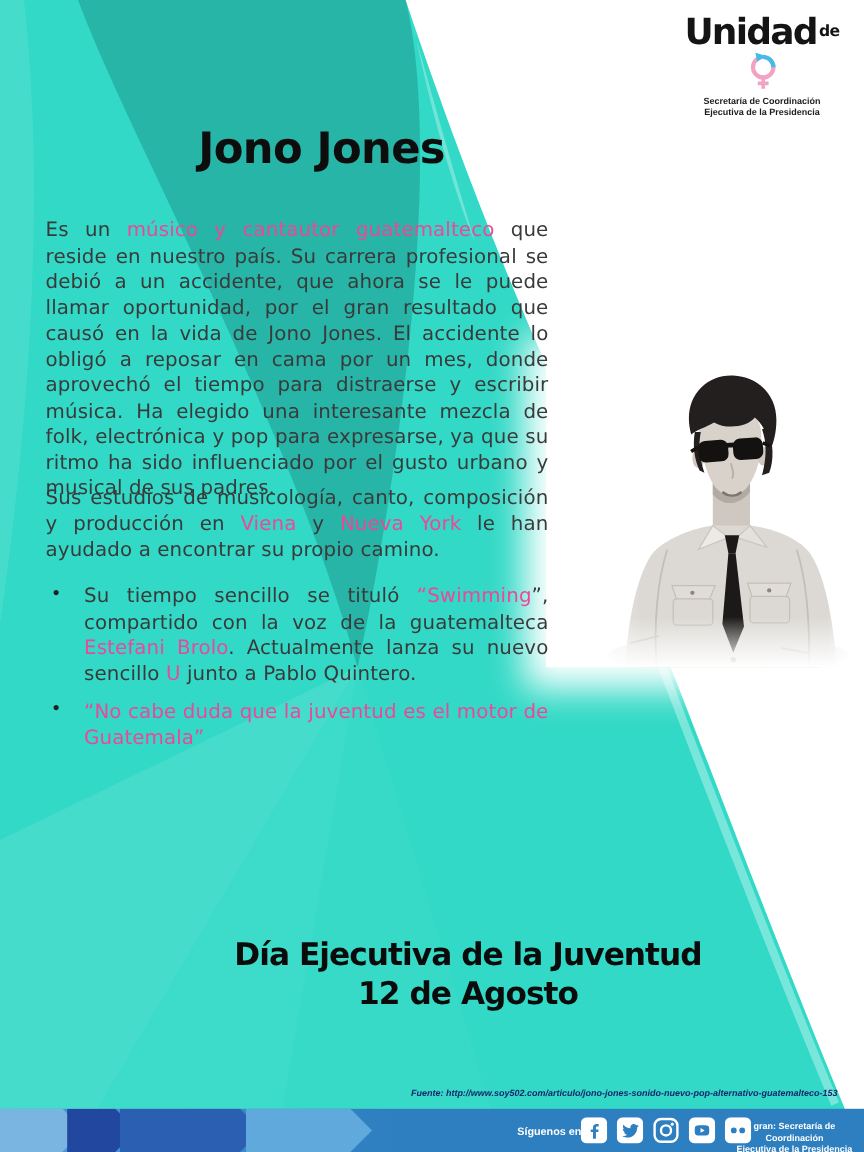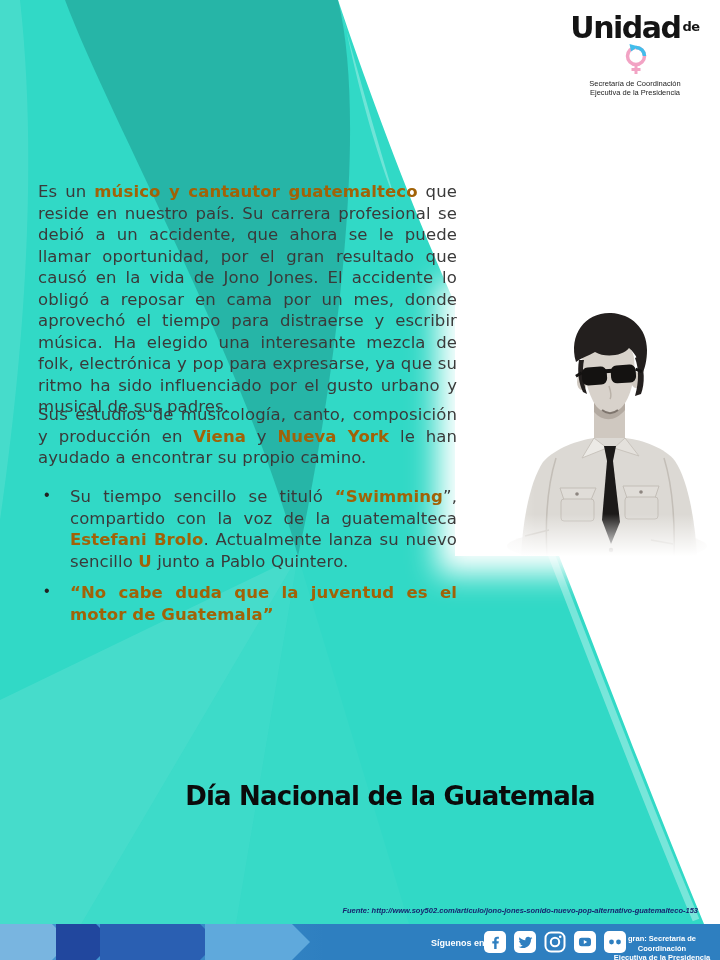--- a/index.html
+++ b/index.html
@@ -4,28 +4,28 @@
 <style>
   html,body{margin:0;padding:0;background:#888;}
   .page{position:relative;width:720px;height:960px;background:#fff;overflow:hidden;
         font-family:"Liberation Sans",sans-serif;margin:0 auto;}
   .bg{position:absolute;left:0;top:0;z-index:0;}
   
   .logo{position:absolute;top:12px;right:8px;width:154px;text-align:center;color:#141414;z-index:3;}
   .logo-l1,.logo-l2{font-family:"DejaVu Sans",sans-serif;font-weight:800;font-size:30px;line-height:30px;letter-spacing:-1.5px;}
   .logo-de{font-size:13px;font-weight:800;letter-spacing:-0.5px;margin-left:2px;vertical-align:7px;}
   .logo-l2 svg{vertical-align:-5px;margin-left:1px;}
-  .logo-sub{margin-top:4px;font-size:7.5px;line-height:9px;font-weight:normal;color:#1c1c1c;text-align:center;}
+  .logo-sub{margin-top:4px;font-size:7.5px;line-height:9px;font-weight:bold;color:#1c1c1c;text-align:center;}
   
   .title{position:absolute;top:104px;left:128px;width:280px;margin:0;text-align:center;z-index:2;
          font-family:"DejaVu Sans",sans-serif;font-weight:800;font-size:36px;letter-spacing:-0.5px;color:#0d0d0d;}
   
   .body{position:absolute;left:38px;width:419px;margin:0;z-index:2;text-align:justify;
         font-family:"DejaVu Sans",sans-serif;font-size:16.5px;line-height:21.5px;color:#3a3a3a;letter-spacing:0.1px;}
-  .body .b{font-weight:bold;color:#a16207;}
+  .body .b{font-weight:normal;color:#ec4899;}
   .p1{top:181px;}
   .p2{top:404px;}
   .bullet{position:absolute;left:38px;width:419px;z-index:2;}
   .bullet .body{position:static;width:auto;padding-left:32px;}
   .bullet .marker{position:absolute;left:6px;top:0;font-size:16px;color:#222;}
   .b1{top:486px;}
   .b2{top:582px;}
   .b2 .body{}
   
   .photo{position:absolute;left:455px;top:298px;width:265px;height:258px;z-index:1;background:#fff;
@@ -78,20 +78,21 @@
         <path d="M12,4.5 a8.5,8.5 0 0 1 8.5,8.5" fill="none" stroke="#41bdeb" stroke-width="3.5"></path>
         <polygon points="5.5,1 14.5,3.5 7,8.5" fill="#41bdeb"></polygon>
         <path d="M12,21.5 V31 M7.5,26.5 h9" stroke="#f2a3c4" stroke-width="3"></path>
       </svg></div>
     <div class="logo-sub">
       <div>Secretaría de Coordinación</div>
       <div>Ejecutiva de la Presidencia</div>
     </div>
   </div>
 
+  <h1 class="title">Jono Jones</h1>
 
   <p class="body p1"><span>Es un </span><span class="b">músico y cantautor guatemalteco</span><span> que reside en nuestro país. Su carrera profesional se debió a un accidente, que ahora se le puede llamar oportunidad, por el gran resultado que causó en la vida de Jono Jones.  El accidente lo obligó a reposar en cama por un mes, donde aprovechó el tiempo para distraerse y escribir música.  Ha elegido una interesante mezcla de folk, electrónica y pop para expresarse, ya que su ritmo ha sido influenciado por el gusto urbano y musical de sus padres.</span></p>
   <p class="body p2"><span>Sus estudios de musicología, canto, composición y producción en </span><span class="b">Viena</span><span> y </span><span class="b">Nueva York</span><span> le han ayudado a encontrar su propio camino.</span></p>
 
   <div class="bullet b1">
     <span class="marker">•</span>
     <p class="body"><span>Su tiempo sencillo se tituló </span><span class="b">“Swimming</span><span>”, compartido con la voz de la guatemalteca </span><span class="b">Estefani Brolo</span><span>.  Actualmente lanza su nuevo sencillo </span><span class="b">U</span><span> junto a Pablo Quintero.</span></p>
   </div>
   <div class="bullet b2">
     <span class="marker">•</span>
@@ -158,21 +159,22 @@
       <circle cx="186" cy="194" r="1.8" fill="#8d8680"></circle>
       <circle cx="156" cy="252" r="2.2" fill="#7d766f"></circle>
 
       <rect x="0" y="0" width="80" height="258" fill="url(#fadeL)"></rect>
       <rect x="235" y="0" width="30" height="258" fill="url(#fadeR)"></rect>
       <rect x="0" y="216" width="265" height="42" fill="url(#fadeB)"></rect>
     </svg>
   </div>
 
   <div class="event">
-    <div>Día Nacional de la Guatemala</div>
+    <div>Día Ejecutiva de la Juventud</div>
+    <div>12 de Agosto</div>
   </div>
 
   <div class="source">Fuente: http://www.soy502.com/articulo/jono-jones-sonido-nuevo-pop-alternativo-guatemalteco-153</div>
 
   <div class="footer">
     <svg class="chevrons" width="330" height="36" viewBox="0 0 330 36">
       <polygon points="0,0 52,0 70,18 52,36 0,36" fill="#79b5e0"></polygon>
       <polygon points="56,0 96,0 114,18 96,36 56,36" fill="#21479e"></polygon>
       <polygon points="100,0 200,0 218,18 200,36 100,36" fill="#2a5fb2"></polygon>
       <polygon points="205,0 292,0 310,18 292,36 205,36" fill="#5fa9dc"></polygon>

